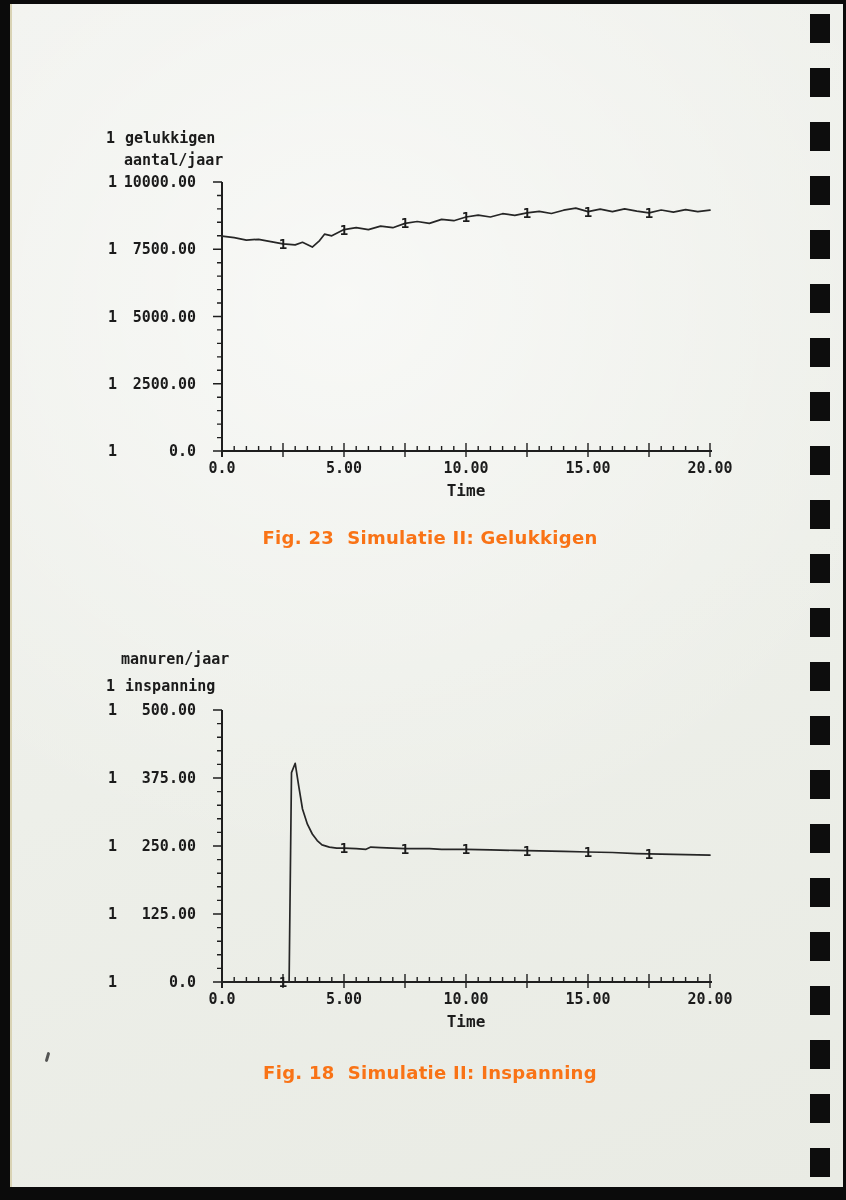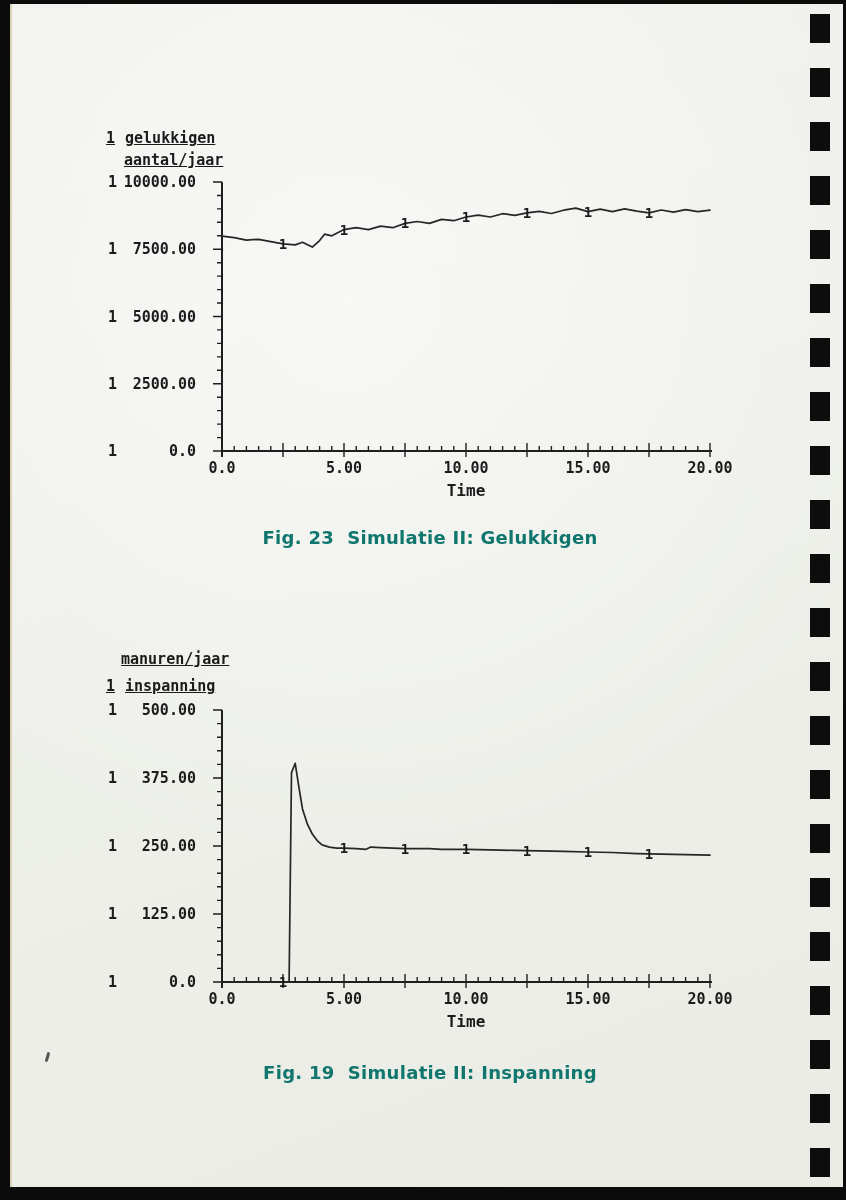--- a/index.html
+++ b/index.html
@@ -26,26 +26,26 @@
   svg.overlay{position:absolute;left:0;top:0;width:846px;height:1200px;z-index:2}
   svg text{font-family:"DejaVu Sans Mono",monospace;font-weight:700;fill:#1b1b1b}
   .tick-label{font-size:15px}
   .axis-title{font-size:16px}
   .marker-label{font-size:14px}
   .axis-line{stroke:#1e1e1e;stroke-width:2;fill:none}
   .tick-line{stroke:#1e1e1e;stroke-width:1.4;fill:none}
   .curve{stroke:#262626;stroke-width:1.7;fill:none;stroke-linejoin:round;stroke-linecap:round}
   .fig-head,.fig-units{
     position:absolute;z-index:3;color:#1b1b1b;
-    font:700 15px "DejaVu Sans Mono",monospace;white-space:pre;text-decoration:underline;
+    font:700 15px "DejaVu Sans Mono",monospace;white-space:pre;
   }
   .fig-head .cid{margin-right:10px}
   .fig-caption{
     position:absolute;left:170px;width:520px;text-align:center;z-index:3;
-    font:700 18px "DejaVu Sans",sans-serif;color:#0f766e;white-space:pre;letter-spacing:.3px;
+    font:700 18px "DejaVu Sans",sans-serif;color:#f97316;white-space:pre;letter-spacing:.3px;
   }
 </style>
 </head>
 <body>
 
 <div class="page"></div>
 <div class="binding-strip"></div>
 <div class="pen-mark"></div>
 
 <svg class="overlay" viewBox="0 0 846 1200">
@@ -107,13 +107,13 @@
     </g>
 </svg>
 
 <div class="fig-head" style="left:106px;top:129px"><span class="cid">1</span><span>gelukkigen</span></div>
 <div class="fig-units" style="left:124px;top:151px">aantal/jaar</div>
 
 <div class="fig-head" style="left:106px;top:677px"><span class="cid">1</span><span>inspanning</span></div>
 <div class="fig-units" style="left:121px;top:650px">manuren/jaar</div>
 
 <div class="fig-caption" style="top:527px">Fig. 23  Simulatie II: Gelukkigen</div>
-<div class="fig-caption" style="top:1062px">Fig. 19  Simulatie II: Inspanning</div>
+<div class="fig-caption" style="top:1062px">Fig. 18  Simulatie II: Inspanning</div>
 
 </body></html>

